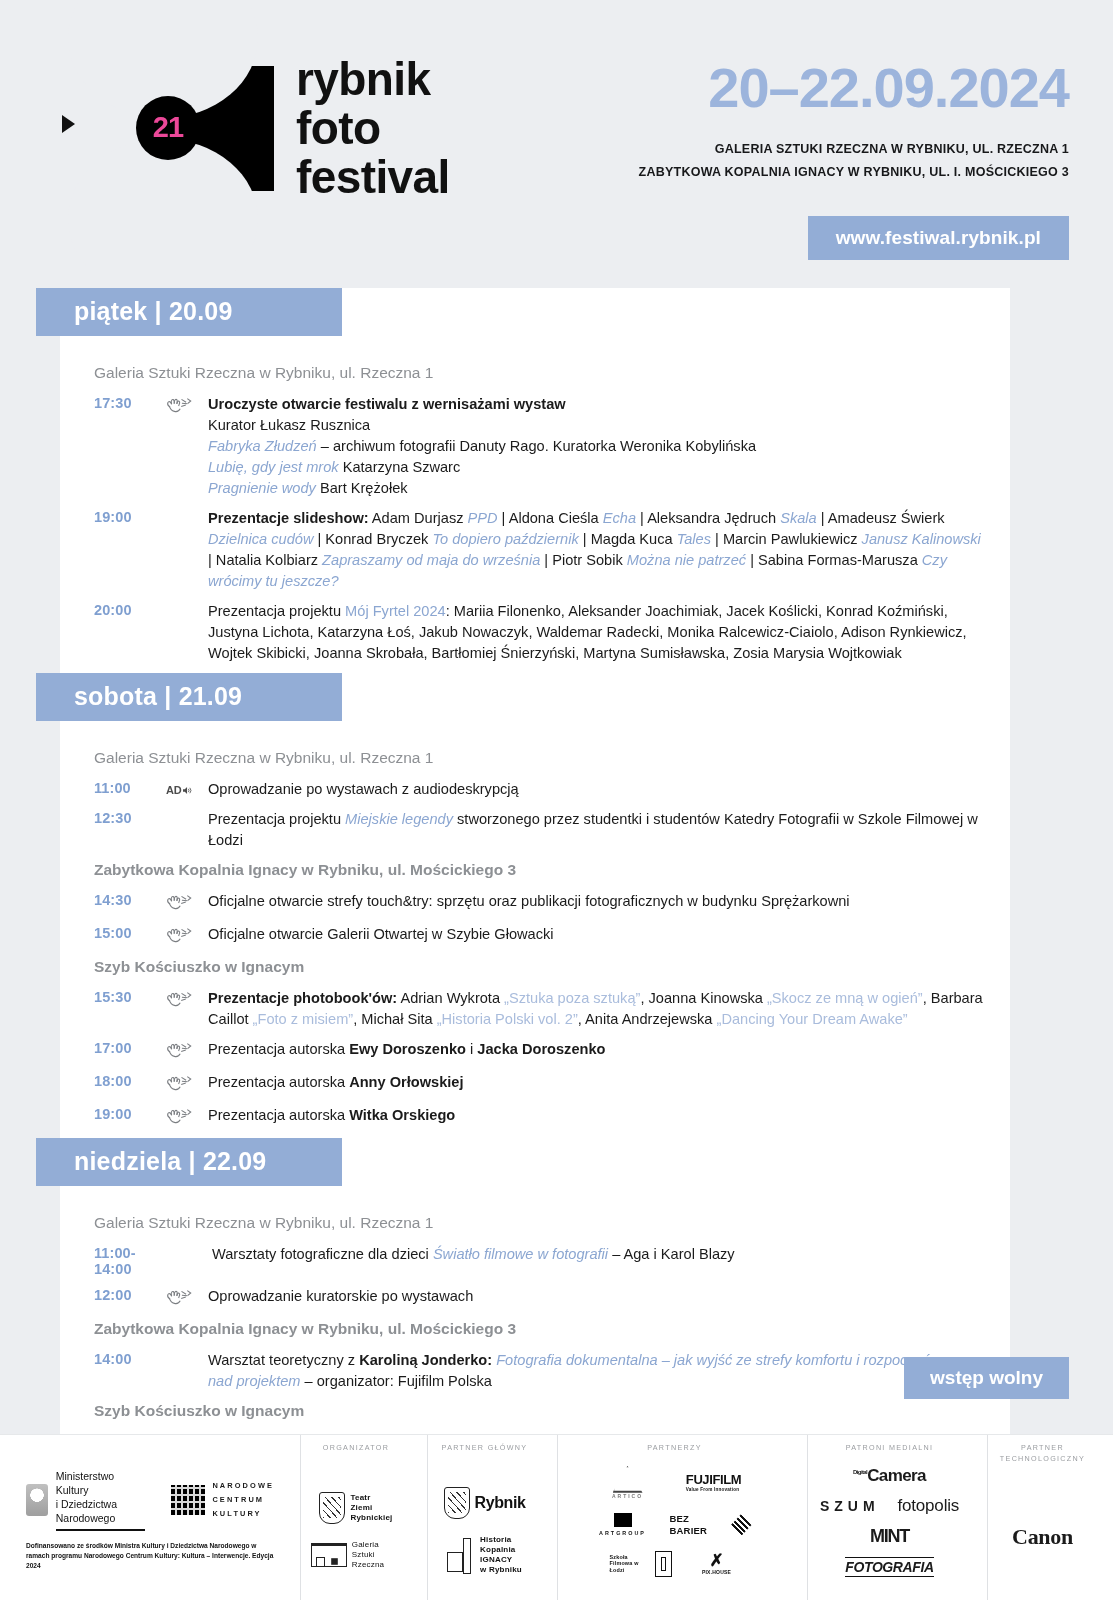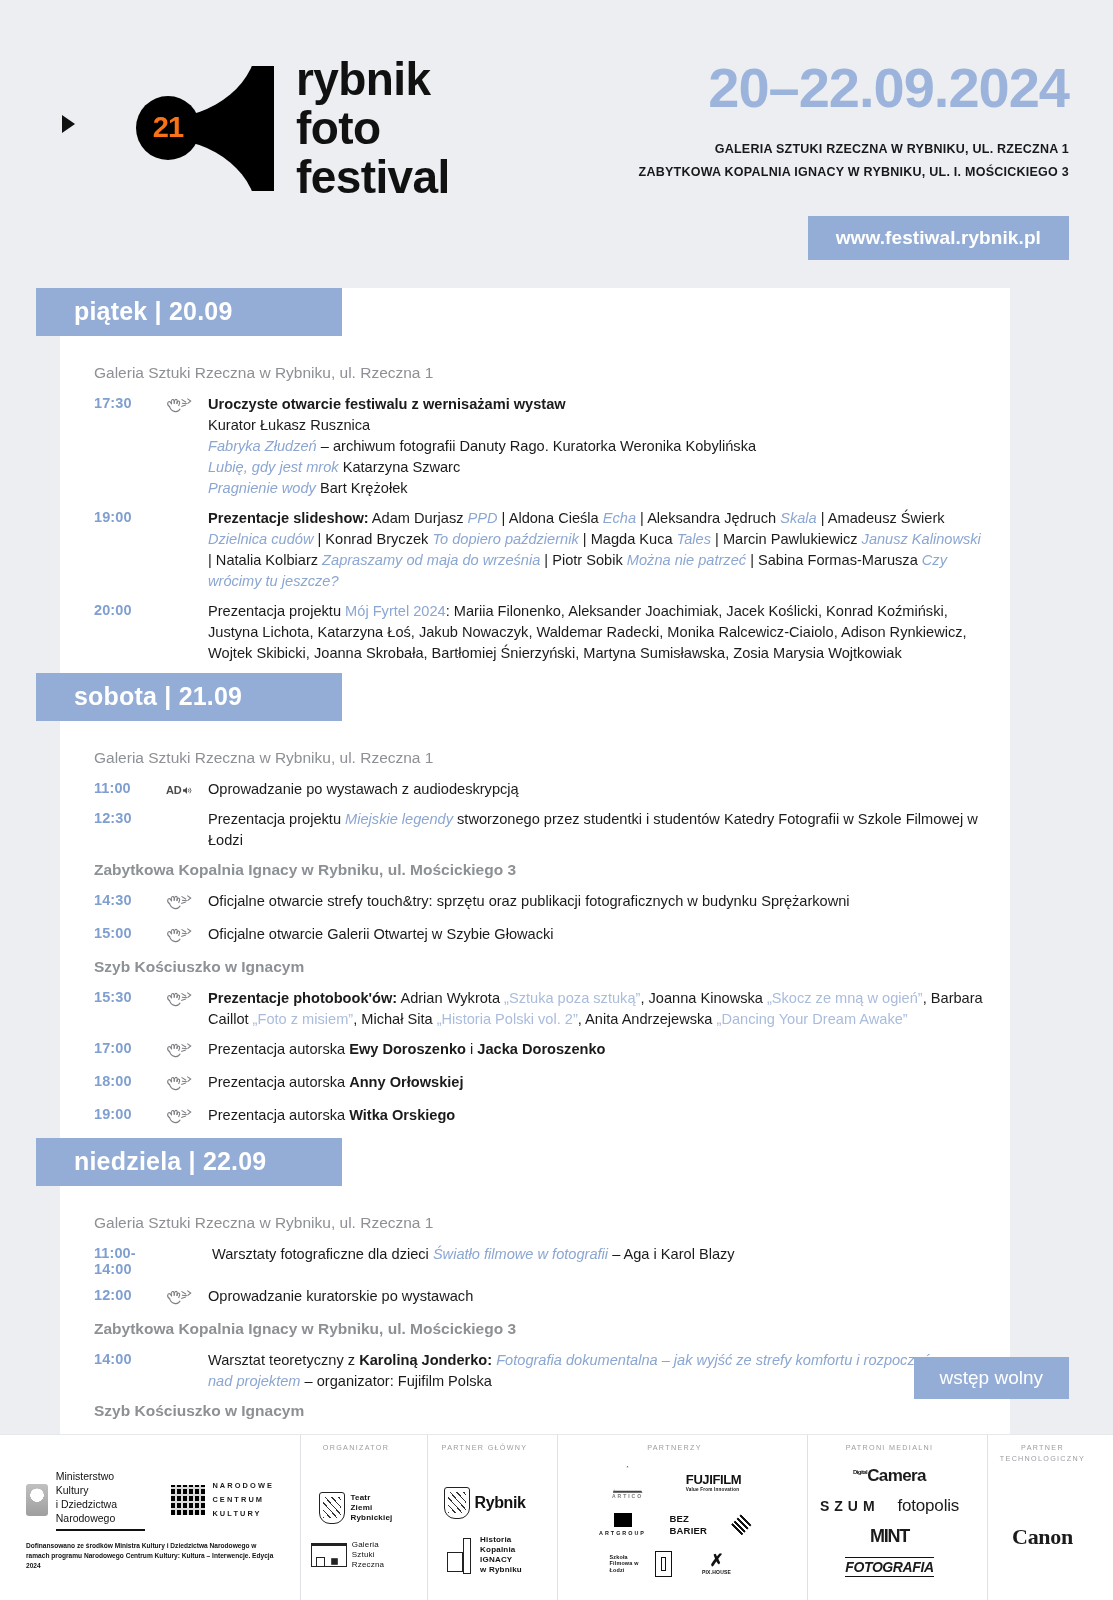--- a/index.html
+++ b/index.html
@@ -65,21 +65,21 @@
     width: 190px; height: 160px;
     left: -72px; top: 73px;
   }
   .logo-mark .badge21 {
     position: absolute;
     left: -4px;
     top: 30px;
     width: 64px; height: 64px;
     background: #000;
     border-radius: 50%;
-    color: #f97316;
+    color: #ec4899;
     display: flex;
     align-items: center;
     justify-content: center;
     font-size: 29px;
     font-weight: 700;
     letter-spacing: -1px;
     z-index: 4;
   }
   .logo-words {
     font-size: 46px;
@@ -198,21 +198,21 @@
     gap: 1px;
   }
 
   .free-badge {
     position: absolute;
     right: 44px;
     top: 1357px;
     background: #93add6;
     color: #fff;
     font-size: 19px;
-    font-weight: 400;
+    font-weight: 700;
     padding: 10px 26px;
   }
 
   
   .footer {
     position: absolute;
     left: 0;
     top: 1434px;
     width: 1113px;
     height: 166px;

